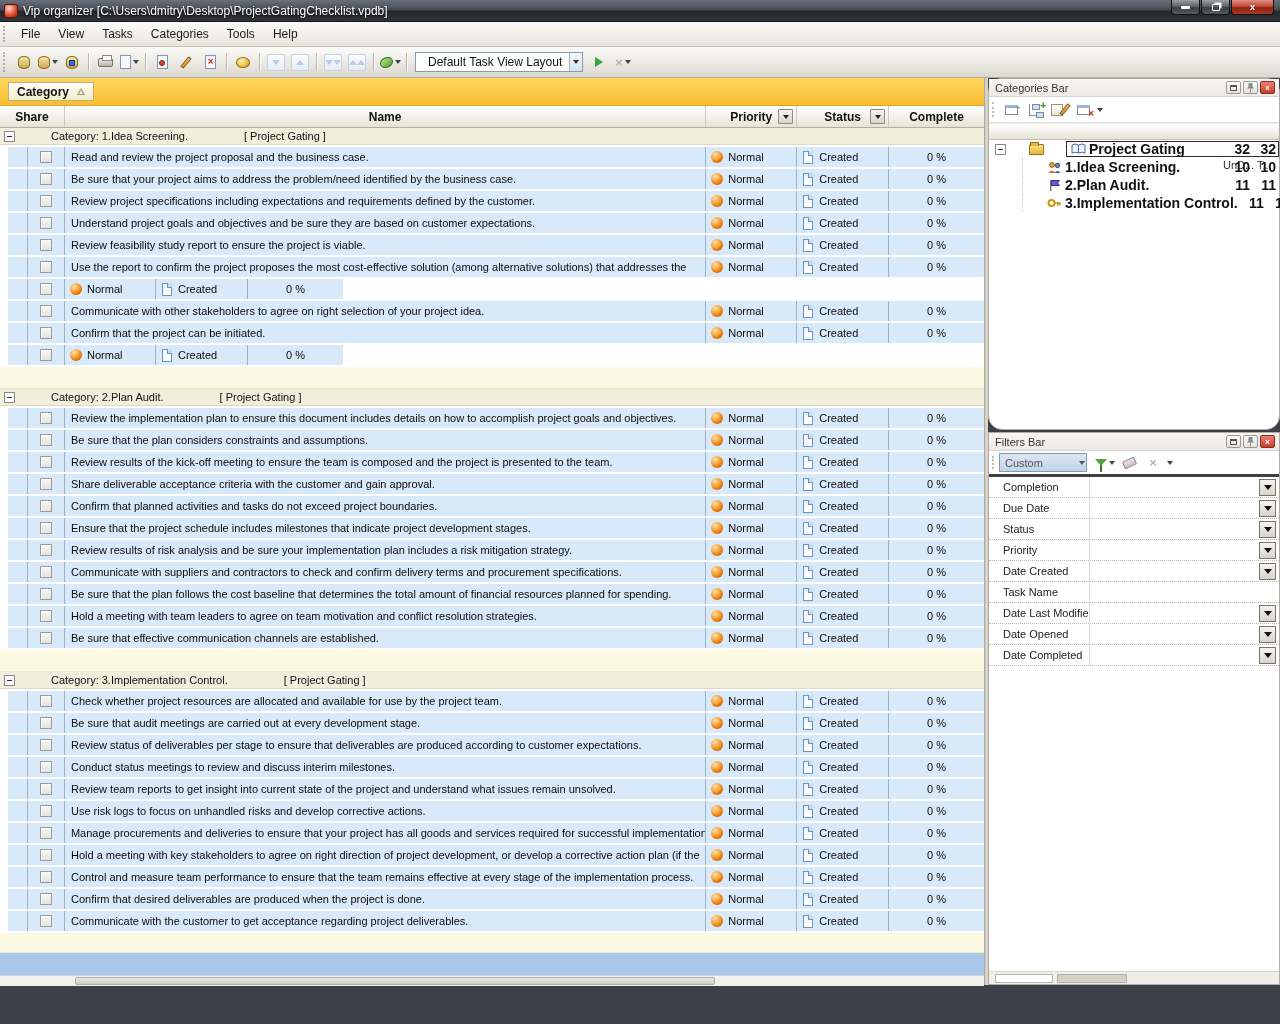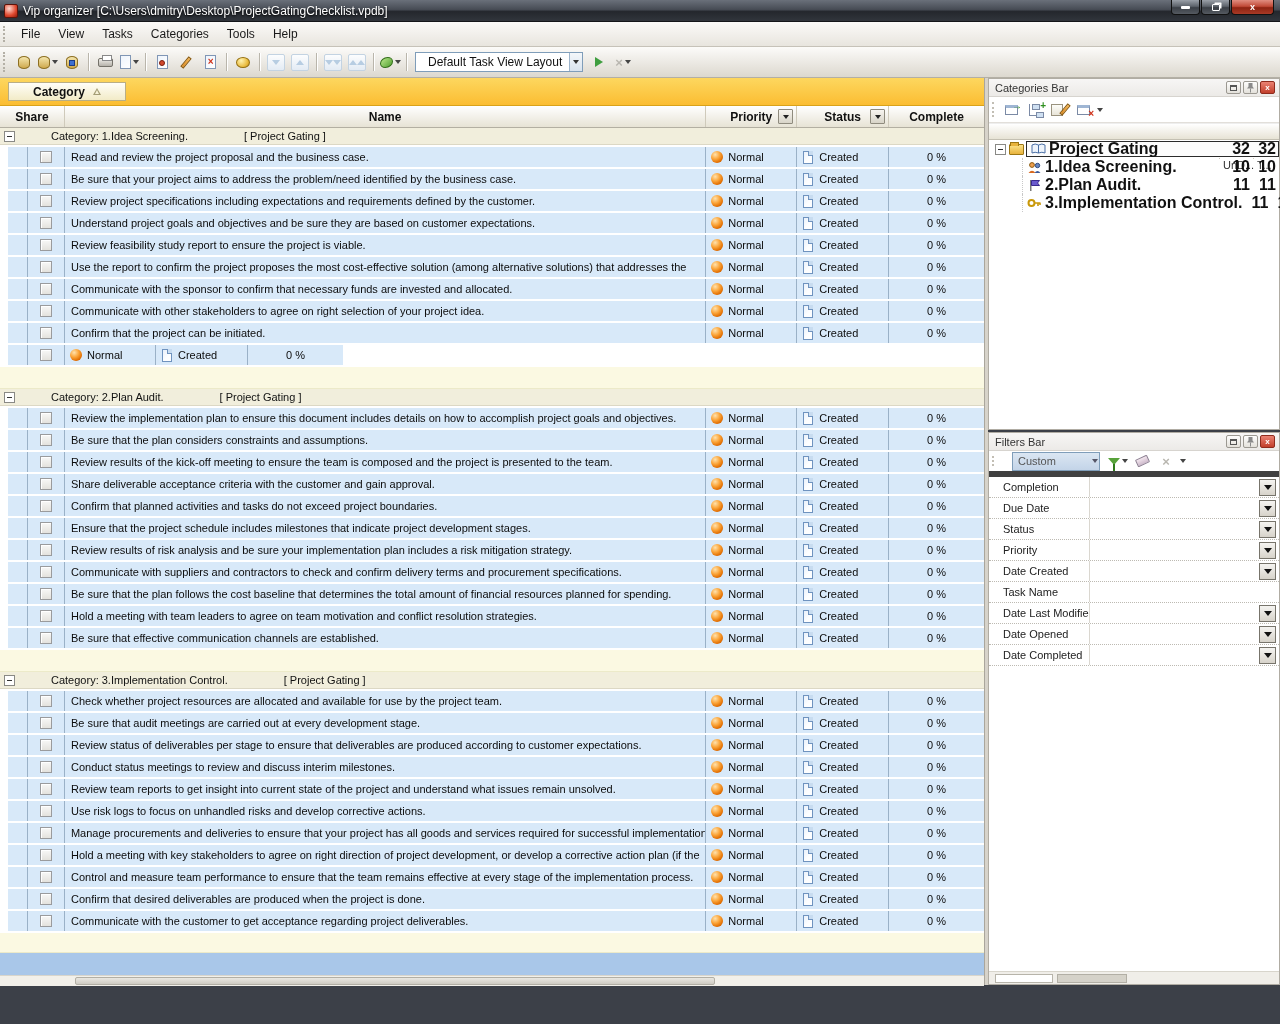--- a/index.html
+++ b/index.html
@@ -51,21 +51,21 @@
   .pchev{width:0;height:0;border-left:4px solid transparent;border-right:4px solid transparent;border-top:5px solid #b7cde2;}
   .pchev.up{transform:rotate(180deg);}
   .combo{height:20px;width:168px;background:#fff;border:1px solid #7f9db9;display:flex;align-items:center;margin:0 4px;position:relative;}
   .combo .cval{font-size:12px;color:#111;padding-left:12px;flex:1;white-space:nowrap;overflow:hidden;}
   .combo .cdd{width:13px;height:100%;border-left:1px solid #9db4cb;background:linear-gradient(#f4f7fa,#d9e3ee);display:flex;align-items:center;justify-content:center;}
   .combo .cdd i{width:0;height:0;border-left:3px solid transparent;border-right:3px solid transparent;border-top:4px solid #333;}
 
   
   .table-area{position:absolute;left:0;top:78px;width:985px;height:907px;background:#fff;border-right:1px solid #aaa69c;}
   .group-band{height:28px;background:linear-gradient(#fdd75f,#fbbd32);display:flex;align-items:center;padding-left:8px;border-bottom:1px solid #d9a21a;}
-  .group-btn{display:inline-flex;align-items:center;height:19px;padding:0 24px;background:linear-gradient(#fffef8,#f2ebc7);
+  .group-btn{display:inline-flex;align-items:center;height:19px;padding:0 8px;background:linear-gradient(#fffef8,#f2ebc7);
      border:1px solid #b9ae85;font-size:12px;font-weight:bold;color:#111;}
   .sort-asc{width:0;height:0;border-left:4px solid transparent;border-right:4px solid transparent;border-bottom:7px solid #a39c74;margin-left:8px;position:relative;}
   .sort-asc::after{content:"";position:absolute;left:-2px;top:2px;width:0;height:0;border-left:2px solid transparent;border-right:2px solid transparent;border-bottom:4px solid #f7f2d8;}
   .col-headers{height:22px;display:flex;background:linear-gradient(#ffffff,#e7e3d5);border-bottom:1px solid #b3afa2;}
   .ch{display:flex;align-items:center;justify-content:center;font-size:12px;font-weight:bold;color:#111;
       border-right:1px solid #cfcabb;position:relative;}
   .ch-done{width:65px;} .ch-name{width:642px;} .ch-prio{width:91px;} .ch-status{width:92px;} .ch-comp{width:95px;border-right:none;}
   .hdd{position:absolute;right:3px;top:3px;width:15px;height:15px;background:linear-gradient(#f7f5f0,#d8d4c8);
        border:1px solid #8f8b7e;border-radius:1px;display:flex;align-items:center;justify-content:center;}
   .hdd i{width:0;height:0;border-left:3px solid transparent;border-right:3px solid transparent;border-top:4px solid #222;}
@@ -92,21 +92,21 @@
 
   .band-beige{height:22px;background:#fbf9e2;border-bottom:1px solid #eceac9;}
   .band-beige.tall{height:20px;}
   .band-blue{height:22px;background:#a9c7e9;}
   .hscroll{height:11px;background:#f2f0ea;border-top:1px solid #d8d5cc;position:relative;}
   .hscroll .thumb{position:absolute;left:75px;top:1px;width:640px;height:8px;background:linear-gradient(#e9e7e1,#cfccc3);border:1px solid #b2afa5;border-radius:2px;}
 
   
   .splitter{position:absolute;left:985px;top:78px;width:3px;height:907px;background:#d7d3ca;}
   .panel{position:absolute;left:988px;width:292px;background:#fff;border:1px solid #b0aca3;}
-  .cat-panel{top:78px;height:352px;}
+  .cat-panel{top:78px;height:352px;border-radius:14px;}
   .filt-panel{top:432px;height:553px;}
   .ptitle{height:18px;background:linear-gradient(#f7f6f5,#eceae7);border-bottom:1px solid #d7d4cf;display:flex;align-items:center;padding:0 4px 0 6px;}
   .ptitle .pt-text{font-size:11px;color:#333;flex:1;}
   .pbtn{width:15px;height:13px;margin-left:2px;display:flex;align-items:center;justify-content:center;border:1px solid #9b9891;border-radius:2px;background:linear-gradient(#fdfdfc,#e4e1db);}
   .pbtn.close{background:linear-gradient(#ea8273,#c23f2b);border-color:#8e2b1d;color:#fff;font-size:8px;font-weight:bold;line-height:1;}
   .pbtn .ri{width:7px;height:6px;border:1px solid #555;border-top-width:2px;}
   .pbtn svg{display:block;}
   .ptoolbar{height:26px;border-bottom:1px solid #e2dfda;display:flex;align-items:center;padding-left:10px;position:relative;}
   .ptoolbar::before{content:"";position:absolute;left:3px;top:5px;bottom:5px;width:3px;border-left:2px dotted #c2beb4;}
   .pt-ic{width:24px;height:20px;display:flex;align-items:center;justify-content:center;position:relative;}
@@ -116,33 +116,33 @@
   .g-tree{width:13px;height:12px;border-left:1px solid #7b8aa5;border-bottom:1px solid #7b8aa5;position:relative;}
   .g-tree::before{content:"";position:absolute;left:2px;top:0;width:6px;height:4px;background:#cfe0f2;border:1px solid #7b8aa5;}
   .g-tree::after{content:"";position:absolute;left:6px;bottom:-3px;width:6px;height:4px;background:#cfe0f2;border:1px solid #7b8aa5;}
   .g-pad{width:12px;height:12px;background:linear-gradient(#fdfdf9,#e8e4d8);border:1px solid #9a937f;position:relative;}
   .g-eraser{width:13px;height:8px;background:linear-gradient(#f3e6ee,#cdb9cb);border:1px solid #8d7f92;transform:rotate(-25deg);border-radius:1px;}
 
   .tree-hdr{height:17px;display:flex;background:linear-gradient(#ffffff,#e7e3d5);border-bottom:1px solid #c4c0b2;border-top:1px solid #eee;}
   .tree-hdr .sp{flex:1;}
   .tree-hdr .h{font-size:11px;color:#333;border-left:1px solid #cfcabb;padding:1px 2px 0 3px;margin-top:34px;}
   .tree-hdr .h.und{width:34px;} .tree-hdr .h.tot{width:26px;}
-  .tree-row{height:18px;display:flex;align-items:center;font-size:16px;font-weight:bold;color:#111;}
+  .tree-row{height:18px;display:flex;align-items:center;font-size:14px;font-weight:bold;color:#111;gap:20px;}
   .tree-row .expand{width:11px;height:11px;background:#fff;border:1px solid #898985;margin:0 3px 0 6px;position:relative;flex:none;}
   .tree-row .expand::after{content:"";position:absolute;left:2px;right:2px;top:4px;height:1px;background:#333;}
   .tree-row .indent{width:34px;flex:none;border-right:1px dotted #c8c8c8;height:100%;margin-right:0;}
   .tico{width:16px;height:14px;flex:none;margin:0 3px;display:flex;align-items:center;justify-content:center;}
   .folder{width:15px;height:11px;background:linear-gradient(#fbe289,#e8b33c);border:1px solid #9c7613;border-radius:1px;position:relative;margin:0 2px 0 0;flex:none;}
   .folder::before{content:"";position:absolute;left:0;top:-3px;width:7px;height:3px;background:#e8b33c;border:1px solid #9c7613;border-bottom:none;}
   .selbox{flex:1;display:flex;align-items:center;height:16px;border:1px solid #2b2b2b;background:#fcfcfc;padding-right:2px;}
   .nosel{flex:1;display:flex;align-items:center;height:16px;padding-right:3px;}
   .tnum{width:26px;text-align:right;flex:none;}
   .tlabel{flex:1;white-space:nowrap;overflow:hidden;}
 
-  .filt-toolbar{height:26px;border-bottom:6px solid #404040;display:flex;align-items:center;padding-left:23px;position:relative;}
+  .filt-toolbar{height:26px;border-bottom:3px solid #404040;display:flex;align-items:center;padding-left:10px;position:relative;}
   .filt-toolbar::before{content:"";position:absolute;left:3px;top:5px;bottom:5px;width:3px;border-left:2px dotted #c2beb4;}
   .fcombo{width:88px;height:19px;border:1px solid #7f9db9;background:linear-gradient(#dbe6f2,#c3d4e8);display:flex;align-items:center;position:relative;}
   .fcombo .cval{font-size:11px;color:#555;padding-left:5px;flex:1;}
   .fcombo .cdd{width:9px;height:100%;display:flex;align-items:center;justify-content:center;}
   .fcombo .cdd i{width:0;height:0;border-left:3px solid transparent;border-right:3px solid transparent;border-top:4px solid #556;}
   .frow{height:21px;display:flex;align-items:stretch;border-bottom:1px dotted #bdbab2;}
   .frow .flabel{width:100px;font-size:11px;color:#222;display:flex;align-items:center;padding-left:14px;white-space:nowrap;overflow:hidden;flex:none;}
   .frow .fval{flex:1;border-left:1px solid #dad7d0;display:flex;align-items:center;justify-content:flex-end;padding-right:3px;}
   .ddbtn{width:17px;height:17px;background:linear-gradient(#f5f4f1,#d7d3ca);border:1px solid #77746b;display:flex;align-items:center;justify-content:center;}
   .ddbtn i{width:0;height:0;border-left:4px solid transparent;border-right:4px solid transparent;border-top:5px solid #111;}
@@ -444,21 +444,20 @@
             <span class="pagei"></span>
             <span>Created</span>
           </span>
           <span class="t-cell c-comp">0 %</span>
         </div>
         <div class="task-row">
           <span class="t-cell c-gut"></span>
           <span class="t-cell c-done">
             <span class="cb"></span>
           </span>
-          <span class="t-cell c-name">Communicate with the sponsor to confirm that necessary funds are invested and allocated.</span>
           <span class="t-cell c-prio">
             <span class="ball"></span>
             <span>Normal</span>
           </span>
           <span class="t-cell c-status">
             <span class="pagei"></span>
             <span>Created</span>
           </span>
           <span class="t-cell c-comp">0 %</span>
         </div>

